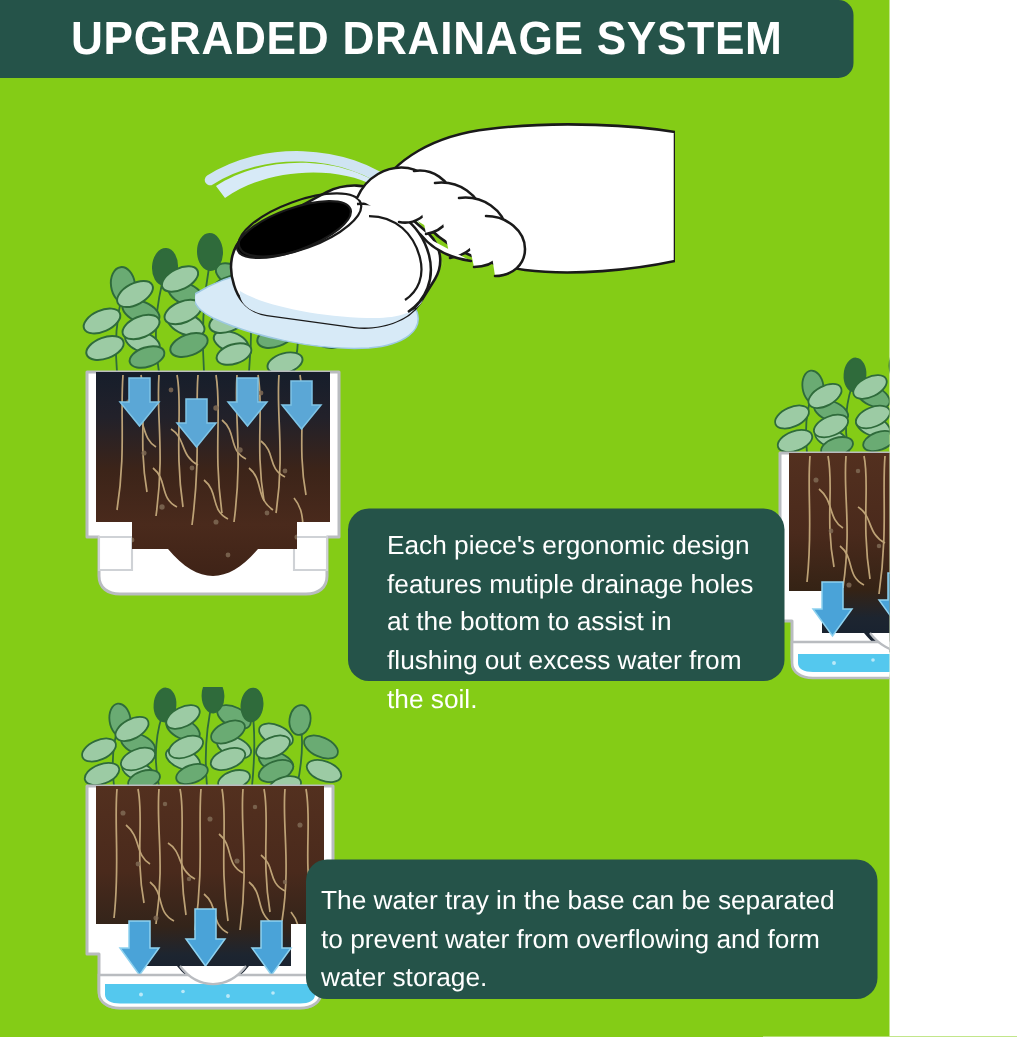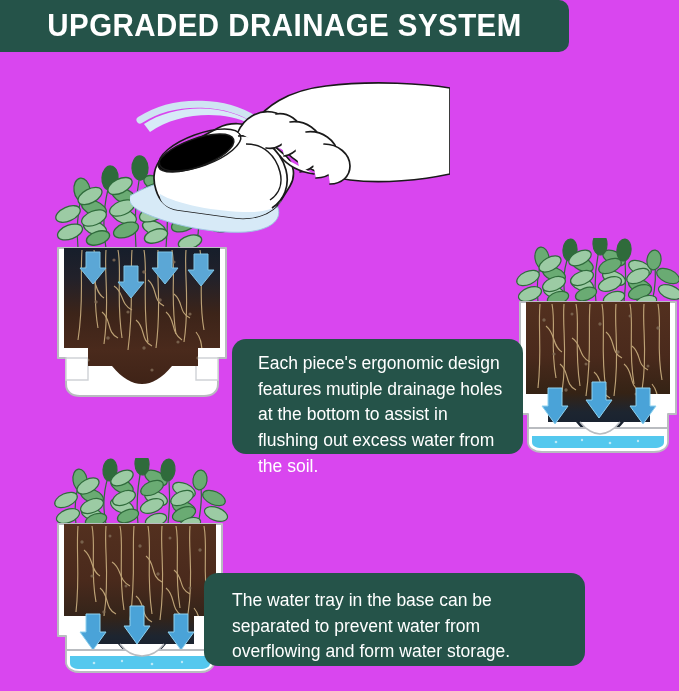--- a/index.html
+++ b/index.html
@@ -3,21 +3,21 @@
 <meta charset="utf-8">
 <style>
   html,body{margin:0;padding:0;}
   body{
     width:679px;height:691px;
     background:#ffffff;
     font-family:"Liberation Sans", sans-serif;
     overflow:hidden;
     position:relative;
   }
-  #stage{position:relative;width:679px;height:691px;background:#d946ef;overflow:hidden;}
+  #stage{position:relative;width:593px;height:691px;background:#84cc16;overflow:hidden;}
 
   
   .banner{
     position:absolute;left:0;top:0;width:569px;height:52px;
     background:#255349;
     border-radius:0 10px 10px 0;
   }
   .banner-title{
     position:absolute;left:0;top:0;width:569px;height:52px;
     display:flex;align-items:center;justify-content:center;
@@ -37,21 +37,21 @@
     box-sizing:border-box;
   }
   .callout p{
     margin:0;
     color:#ffffff;
     font-size:17.5px;
     line-height:1.47;
     font-family:"Liberation Sans", sans-serif;
   }
   #callout-1{left:232px;top:339px;width:291px;height:115px;padding:12px 14px 0 26px;}
-  #callout-2{left:204px;top:573px;width:381px;height:93px;padding:15px 14px 0 28px;}
+  #callout-2{left:204px;top:573px;width:381px;height:93px;padding:15px 14px 0 10px;}
 
   
   .planter{position:absolute;}
   .planter svg{display:block;}
 
   
   #pour-scene{position:absolute;left:130px;top:78px;width:320px;height:200px;}
   #pour-scene svg{display:block;}
 </style>
 </head>

